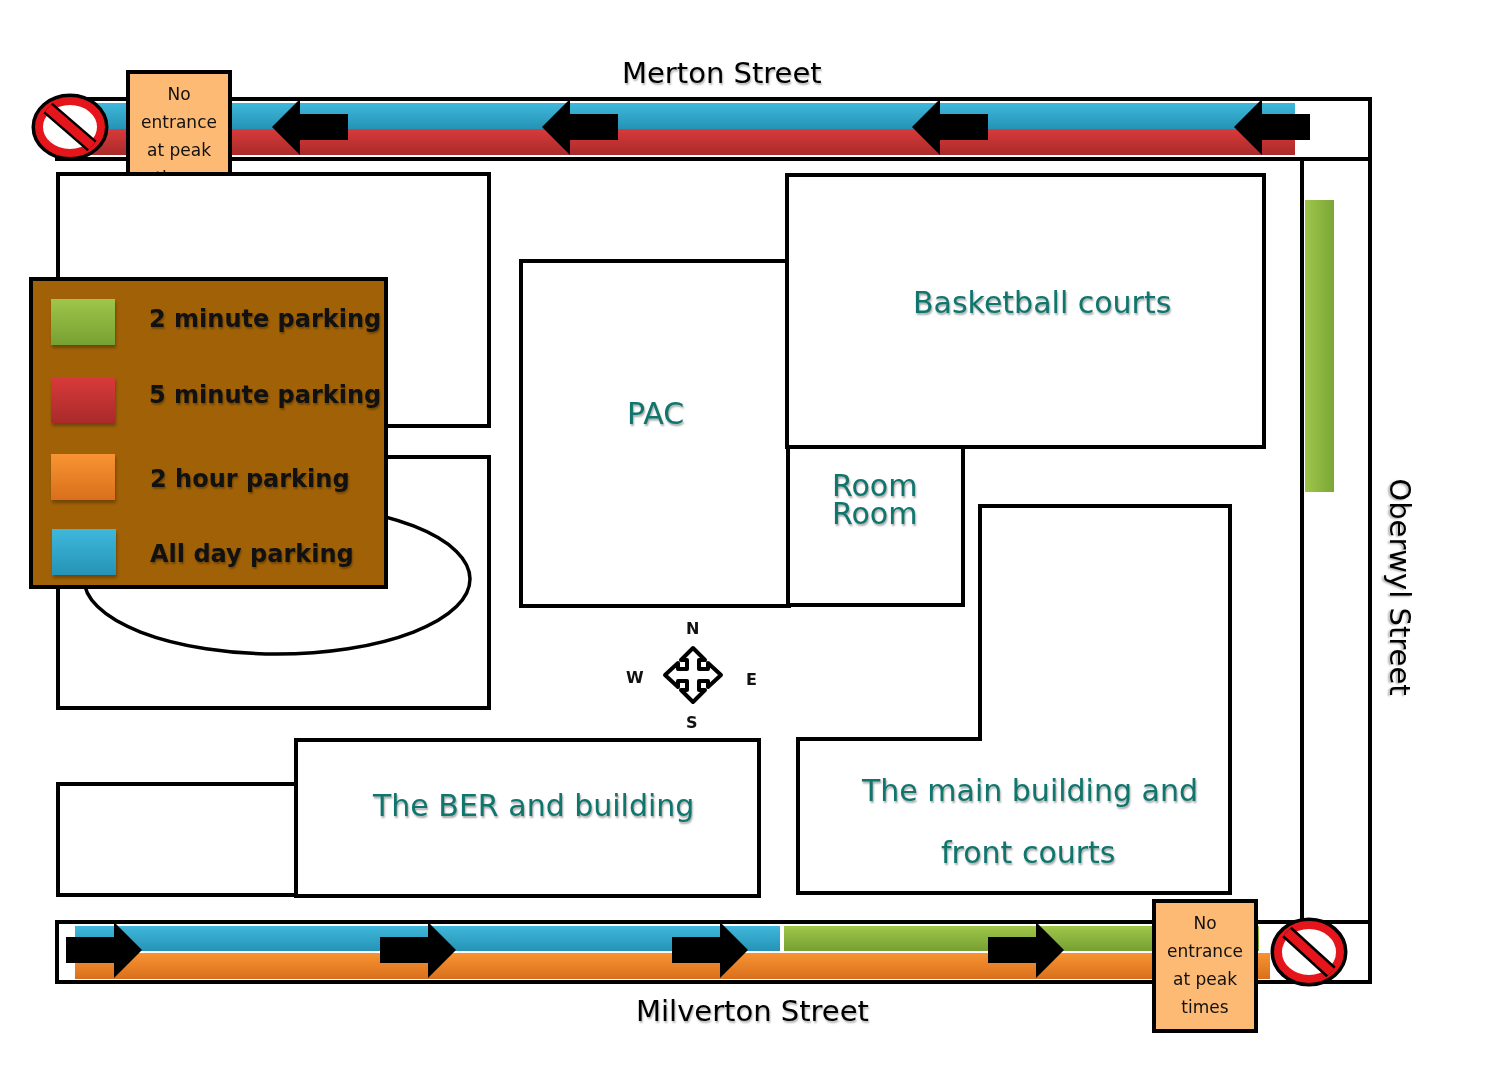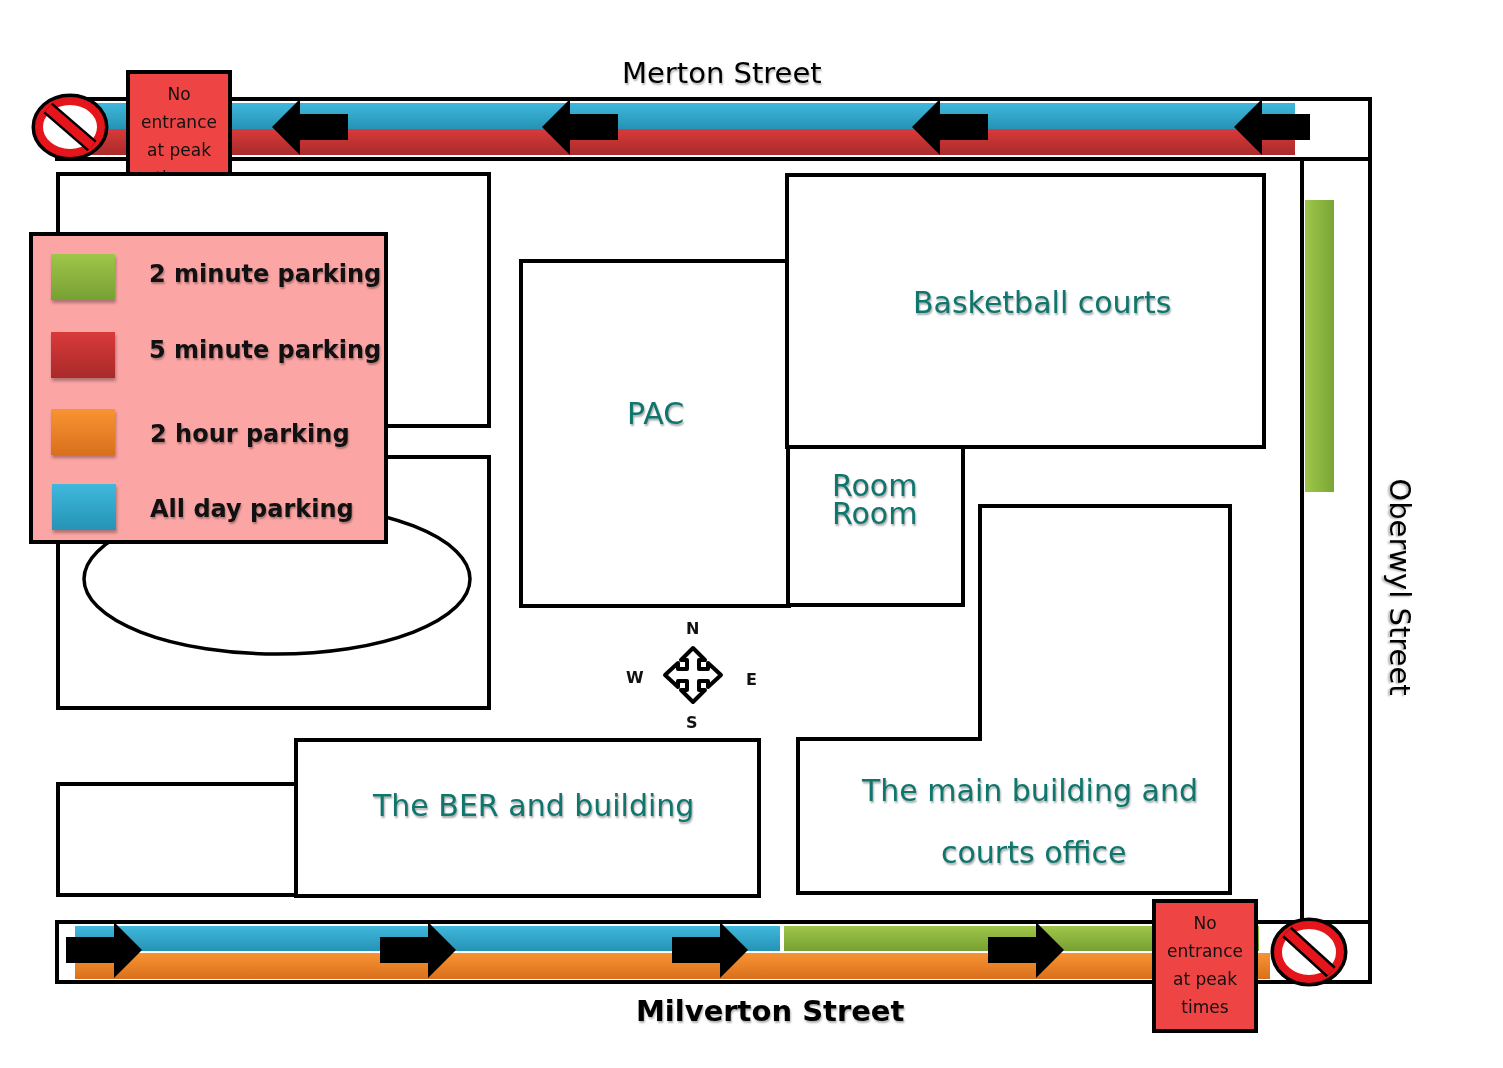--- a/index.html
+++ b/index.html
@@ -10,24 +10,24 @@
   .lbl { position:absolute; font-family:"DejaVu Sans", sans-serif; font-size:30px; color:#0f766e;
          text-shadow:1px 2px 2px rgba(0,0,0,0.35); white-space:nowrap; }
   .street { position:absolute; font-family:"DejaVu Sans", sans-serif; font-size:29px; color:#000;
             text-shadow:1px 2px 2px rgba(0,0,0,0.3); white-space:nowrap; }
   .lane { position:absolute; }
   .blue { background:linear-gradient(#3fb8dc,#2593b5); }
   .red { background:linear-gradient(#d93a3a,#a92a2a); }
   .orange { background:linear-gradient(#f89433,#d96f1c); }
   .green { background:linear-gradient(#9fc64a,#76a032); }
   .greenv { background:linear-gradient(90deg,#9fc64a,#7aa636); }
-  .sign { position:absolute; box-sizing:border-box; border:4px solid #000; background:#ef4444;
+  .sign { position:absolute; box-sizing:border-box; border:4px solid #000; background:#fdba74;
           font-family:"DejaVu Sans", sans-serif; font-size:17px; text-align:center; line-height:28px;
           padding-top:6px; }
-  .legend { position:absolute; box-sizing:border-box; border:4px solid #000; background:#fca5a5; }
+  .legend { position:absolute; box-sizing:border-box; border:4px solid #000; background:#a16207;margin-top:45px; }
   .swatch { position:absolute; width:64px; height:46px; box-shadow:1px 3px 3px rgba(0,0,0,0.3); }
   .legtxt { position:absolute; font-family:"DejaVu Sans", sans-serif; font-size:24px; font-weight:bold;
             color:#111; text-shadow:1px 2px 2px rgba(0,0,0,0.3); white-space:nowrap; }
   .arrow { position:absolute; }
   .compass-letter { position:absolute; font-family:"DejaVu Sans", sans-serif; font-weight:bold; font-size:16px; }
 </style>
 </head>
 <body>
 
 <div class="box" style="left:55px; top:97px; width:1317px; height:64px;"></div>
@@ -36,21 +36,21 @@
 
 <div class="box" style="left:55px; top:920px; width:1317px; height:64px;"></div>
 <div class="lane blue" style="left:75px; top:926px; width:705px; height:25px;"></div>
 <div class="lane green" style="left:784px; top:926px; width:475px; height:25px;"></div>
 <div class="lane orange" style="left:75px; top:953px; width:1195px; height:26px;"></div>
 
 <div class="abs" style="left:1300px; top:157px; width:72px; height:767px; border-left:4px solid #000; border-right:4px solid #000;"></div>
 <div class="lane greenv" style="left:1305px; top:200px; width:29px; height:292px;"></div>
 
 <div class="street" style="left:622px; top:56px;text-align:center;">Merton Street</div>
-<div class="street" style="left:636px; top:994px;font-weight:bold;">Milverton Street</div>
+<div class="street" style="left:636px; top:994px;">Milverton Street</div>
 <div class="street" style="left:1290px; top:570px; transform:rotate(90deg); transform-origin:center; width:220px; text-align:center;">Oberwyl Street</div>
 
 <svg class="arrow" style="left:272px; top:99px;" width="76" height="56" viewBox="0 0 76 56">
   <polygon points="0,28 28,0 28,15 76,15 76,41 28,41 28,56" fill="#000"></polygon>
   </svg>
 <svg class="arrow" style="left:542px; top:99px;" width="76" height="56" viewBox="0 0 76 56">
   <polygon points="0,28 28,0 28,15 76,15 76,41 28,41 28,56" fill="#000"></polygon>
   </svg>
 <svg class="arrow" style="left:912px; top:99px;" width="76" height="56" viewBox="0 0 76 56">
   <polygon points="0,28 28,0 28,15 76,15 76,41 28,41 28,56" fill="#000"></polygon>
@@ -112,21 +112,21 @@
 <div class="lbl" style="left:913px; top:285px;">Basketball courts</div>
 
 <div class="box" style="left:786px; top:445px; width:179px; height:162px;"></div>
 <div class="lbl" style="left:832px; top:468px;">Room</div>
 <div class="lbl" style="left:832px; top:496px;">Room</div>
 
 <svg class="abs" style="left:794px; top:502px;" width="440" height="396" viewBox="0 0 440 396">
   <polygon points="186,4 436,4 436,391 4,391 4,237 186,237" fill="#fff" stroke="#000" stroke-width="4"></polygon>
 </svg>
 <div class="lbl" style="left:862px; top:773px;">The main building and</div>
-<div class="lbl" style="left:941px; top:835px;">courts office</div>
+<div class="lbl" style="left:941px; top:835px;">front courts</div>
 
 <div class="box" style="left:56px; top:782px; width:244px; height:115px;"></div>
 <div class="box" style="left:294px; top:738px; width:467px; height:160px;"></div>
 <div class="lbl" style="left:373px; top:788px;">The BER and building</div>
 
 <div class="compass-letter" style="left:686px; top:619px;">N</div>
 <div class="compass-letter" style="left:686px; top:713px;">S</div>
 <div class="compass-letter" style="left:626px; top:668px;">W</div>
 <div class="compass-letter" style="left:746px; top:670px;">E</div>
 <svg class="abs" style="left:662px; top:645px;" width="62" height="60" viewBox="0 0 62 60">

